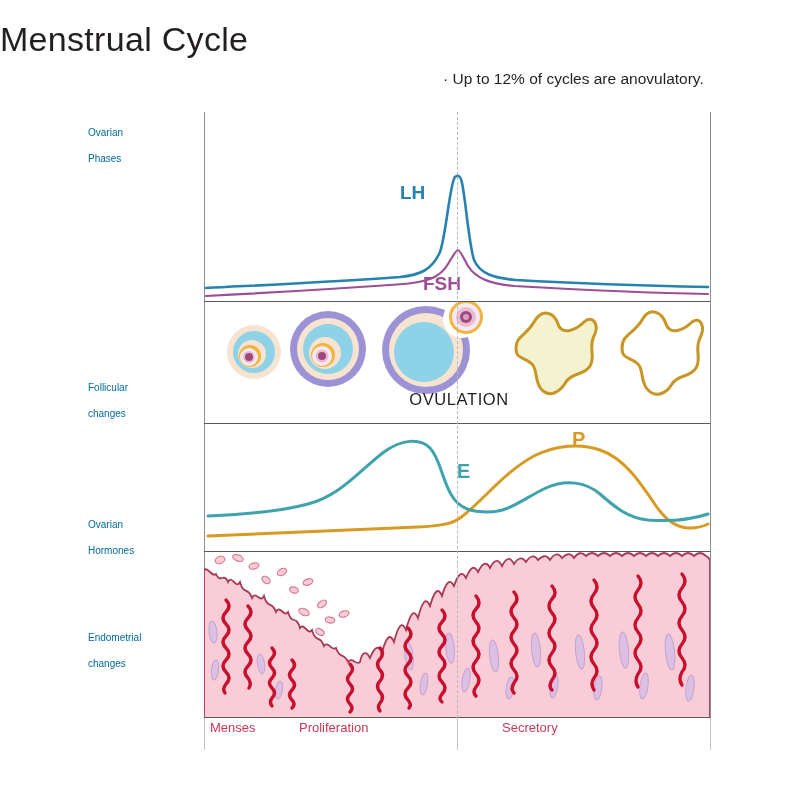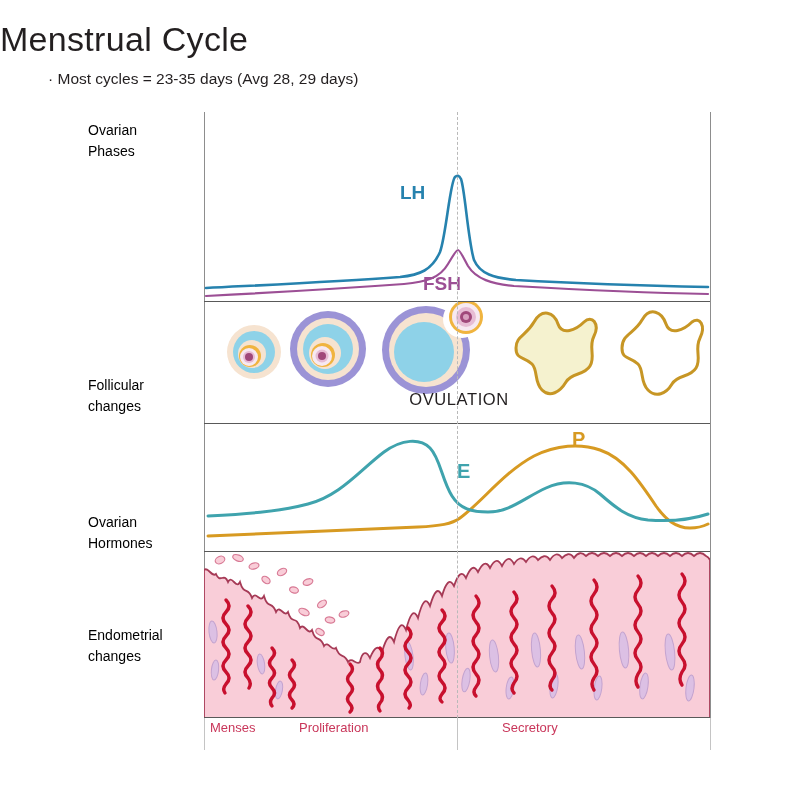--- a/index.html
+++ b/index.html
@@ -57,21 +57,21 @@
     position: absolute; left: 253px; top: 0; width: 0; height: 606px;
     border-left: 1.5px dashed #b9b9b9;
     z-index: 6;
   }
 
   
   .row-label {
     position: absolute;
     right: 0; width: 150px;
     text-align: left;
-    font-size: 14px; line-height: 21px; color: #000000;
+    font-size: 10px; line-height: 26px; color: #0369a1;
   }
   #labels { position: absolute; left: 38px; top: 112px; width: 156px; height: 606px; }
   #labels .row-label { left: 50px; right: auto; width: 150px; }
 
   
   #phase-row { top: 0; height: 48px; }
   .phase-header {
     position: absolute; top: 9px;
     font-size: 19px; font-weight: 700; color: #9c4f95;
     text-align: center; white-space: nowrap;
@@ -131,21 +131,21 @@
   }
 </style>
 </head>
 <body>
 
 <div id="page">
 
   <div id="title">Menstrual Cycle</div>
 
   <div id="subtitles">
-    <div class="subtitle" id="subtitle-left">· Most cycles = 23-35 days (Avg 28, 29 days)</div>
+    <div class="subtitle" id="subtitle-right">· Up to 12% of cycles are anovulatory.</div>
   </div>
 
   <div id="labels">
     <div class="row-label" style="top:8px">Ovarian<br>Phases</div>
 
     <div class="row-label" style="top:263px">Follicular<br>changes</div>
     <div class="row-label" style="top:400px">Ovarian<br>Hormones</div>
     <div class="row-label" style="top:513px">Endometrial<br>changes</div>
   </div>
 

